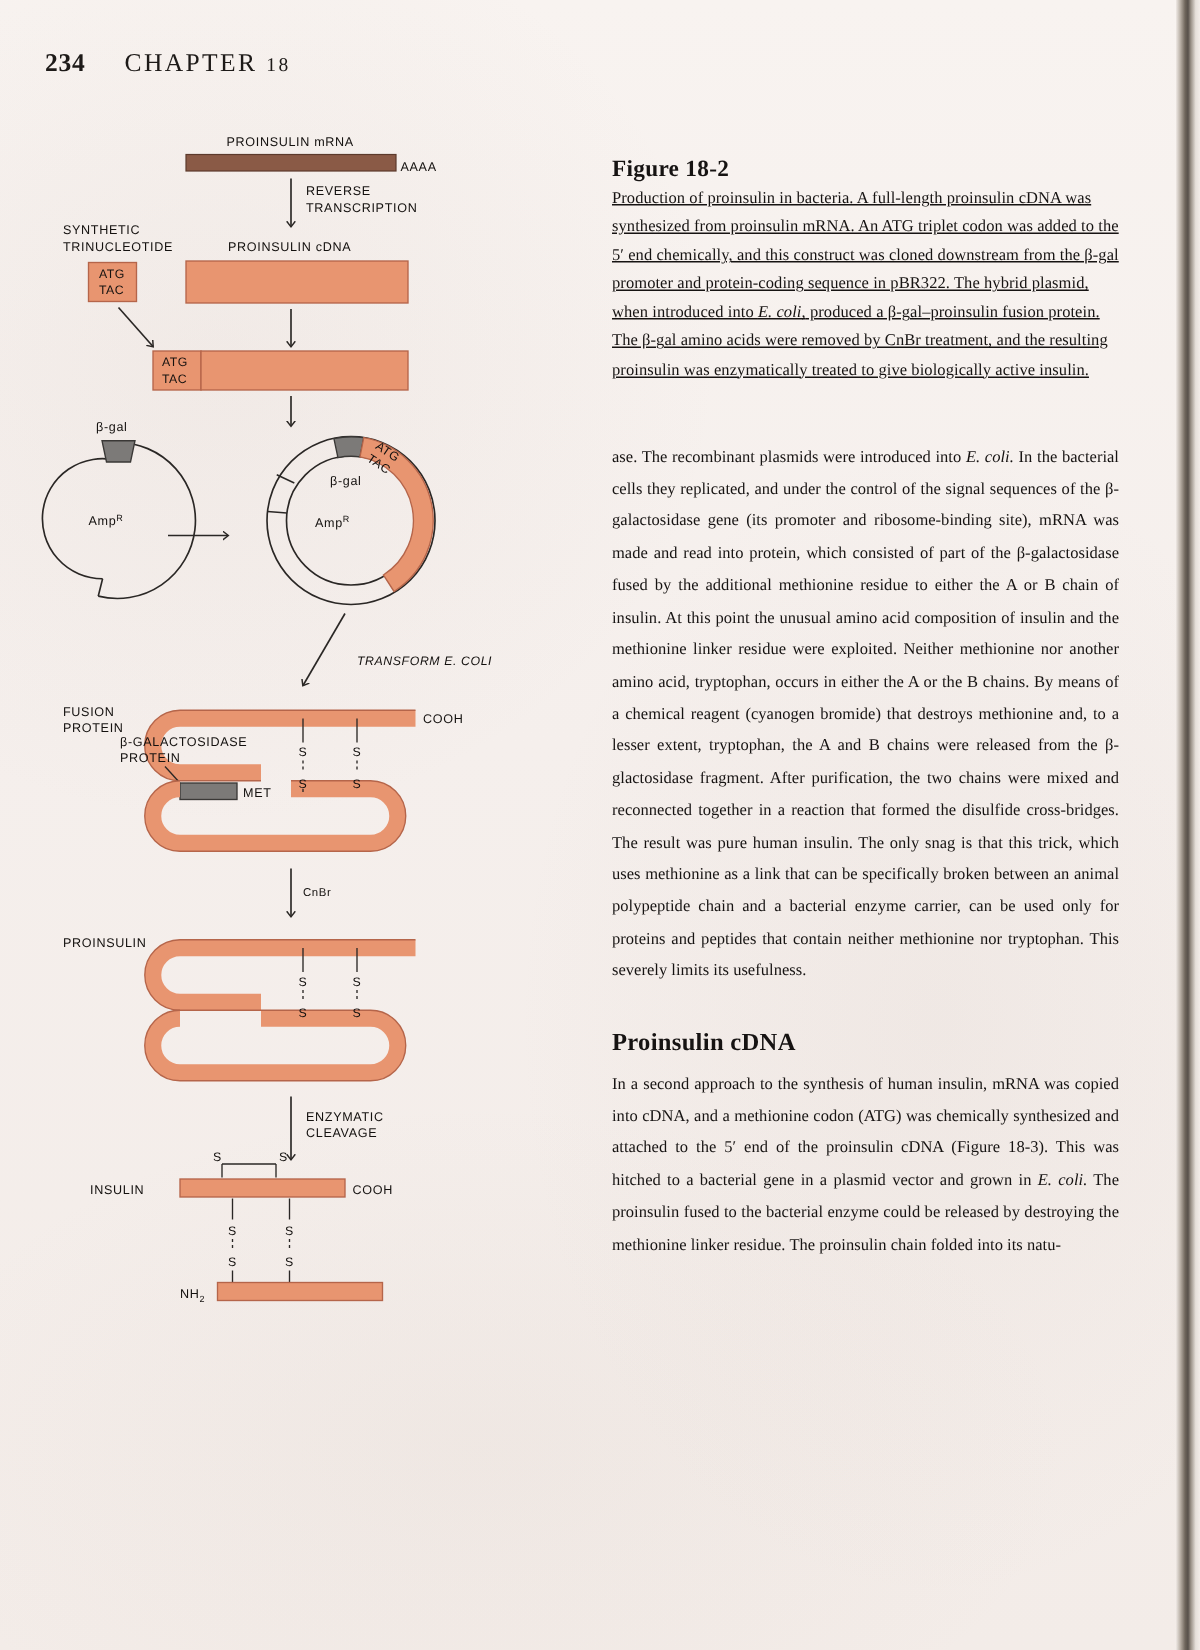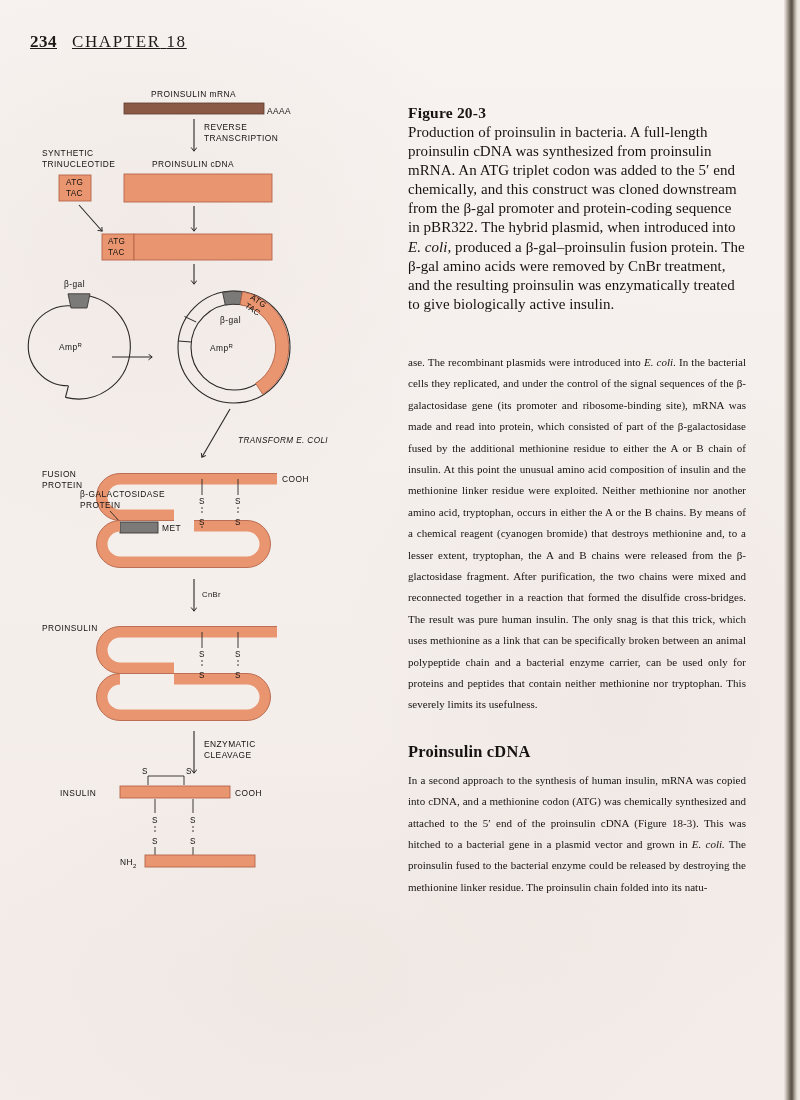--- a/index.html
+++ b/index.html
@@ -31,44 +31,43 @@
     position: absolute;
     top: 0; left: 784px; width: 16px; height: 1100px;
     background: linear-gradient(90deg,
       #efe9e5 0%, #b9b0a6 18%, #6e655b 38%, #57504a 50%,
       #9a9187 62%, #e6e0da 82%, #f2ecE8 100%);
   }
 
   
   #running-head {
     position: absolute; left: 30px; top: 32px;
-    display: flex; align-items: baseline; gap: 15px;
+    display: flex; align-items: baseline; gap: 26px;
     color: #1d1a18;
-    text-decoration: underline;
   }
   #folio { font-size: 17px; font-weight: bold; letter-spacing: .5px; }
   #chapter-label {
     font-size: 17px; letter-spacing: 1.6px;
     font-variant: small-caps; text-transform: uppercase;
   }
-  #chapter-label .num { font-size: 17px; text-align: right; }
+  #chapter-label .num { font-size: 13px; text-align: right; }
 
   
   #text-col {
     position: absolute;
     left: 408px; top: 104px; width: 338px;
     color: #161312;
   }
   .fig-title {
     font-size: 15.5px; font-weight: bold; margin: 0 0 1px 0;
     letter-spacing: .2px;
   }
   .caption {
-    font-size: 15px; line-height: 19.1px; margin: 0;
-    text-align: left; letter-spacing: .05px;
+    font-size: 11px; line-height: 19.1px; margin: 0;
+    text-align: left; letter-spacing: .05px; text-decoration: underline;
   }
   .body-par {
     font-size: 11px; line-height: 21.4px;
     text-align: justify; margin: 0;
     letter-spacing: .02px;
   }
   #par-main { margin-top: 38px; }
   .sec-head {
     font-size: 16.4px; font-weight: bold;
     margin: 26px 0 8px 0; letter-spacing: .2px;
@@ -269,21 +268,21 @@
       <text class="sulfur" x="166" y="765">S</text>
       <line x1="169" y1="768" x2="169" y2="776" stroke="#2a2725" stroke-width="0.9"></line>
 
       <rect x="121" y="776" width="110" height="12" fill="#e89570" stroke="#b5654a" stroke-width="0.9"></rect>
       <text class="dlabel" x="96" y="786"><tspan>NH</tspan><tspan dy="3" font-size="6">2</tspan></text>
     </svg>
   </div>
 
   <div id="text-col">
 
-    <div class="fig-title">Figure 20-3</div>
+    <div class="fig-title">Figure 18-2</div>
     <p class="caption"><span>Production of proinsulin in bacteria. A full-length proinsulin cDNA was synthesized from proinsulin mRNA. An ATG triplet codon was added to the 5′ end chemically, and this construct was cloned downstream from the β-gal promoter and protein-coding sequence in pBR322. The hybrid plasmid, when introduced into </span><span class="it">E. coli,</span><span> produced a β-gal–proinsulin fusion protein. The β-gal amino acids were removed by CnBr treatment, and the resulting proinsulin was enzymatically treated to give biologically active insulin.</span></p>
 
     <p class="body-par" id="par-main"><span>ase. The recombinant plasmids were introduced into </span><span class="it">E. coli.</span><span> In the bacterial cells they replicated, and under the control of the signal sequences of the β-galactosidase gene (its promoter and ribosome-binding site), mRNA was made and read into protein, which consisted of part of the β-galactosidase fused by the additional methionine residue to either the A or B chain of insulin. At this point the unusual amino acid composition of insulin and the methionine linker residue were exploited. Neither methionine nor another amino acid, tryptophan, occurs in either the A or the B chains. By means of a chemical reagent (cyanogen bromide) that destroys methionine and, to a lesser extent, tryptophan, the A and B chains were released from the β-glactosidase fragment. After purification, the two chains were mixed and reconnected together in a reaction that formed the disulfide cross-bridges. The result was pure human insulin. The only snag is that this trick, which uses methionine as a link that can be specifically broken between an animal polypeptide chain and a bacterial enzyme carrier, can be used only for proteins and peptides that contain neither methionine nor tryptophan. This severely limits its usefulness.</span></p>
 
     <h2 class="sec-head">Proinsulin cDNA</h2>
 
     <p class="body-par"><span>In a second approach to the synthesis of human insulin, mRNA was copied into cDNA, and a methionine codon (ATG) was chemically synthesized and attached to the 5′ end of the proinsulin cDNA (Figure 18-3). This was hitched to a bacterial gene in a plasmid vector and grown in </span><span class="it">E. coli.</span><span> The proinsulin fused to the bacterial enzyme could be released by destroying the methionine linker residue. The proinsulin chain folded into its natu-</span></p>
   </div>
 </div>
 

